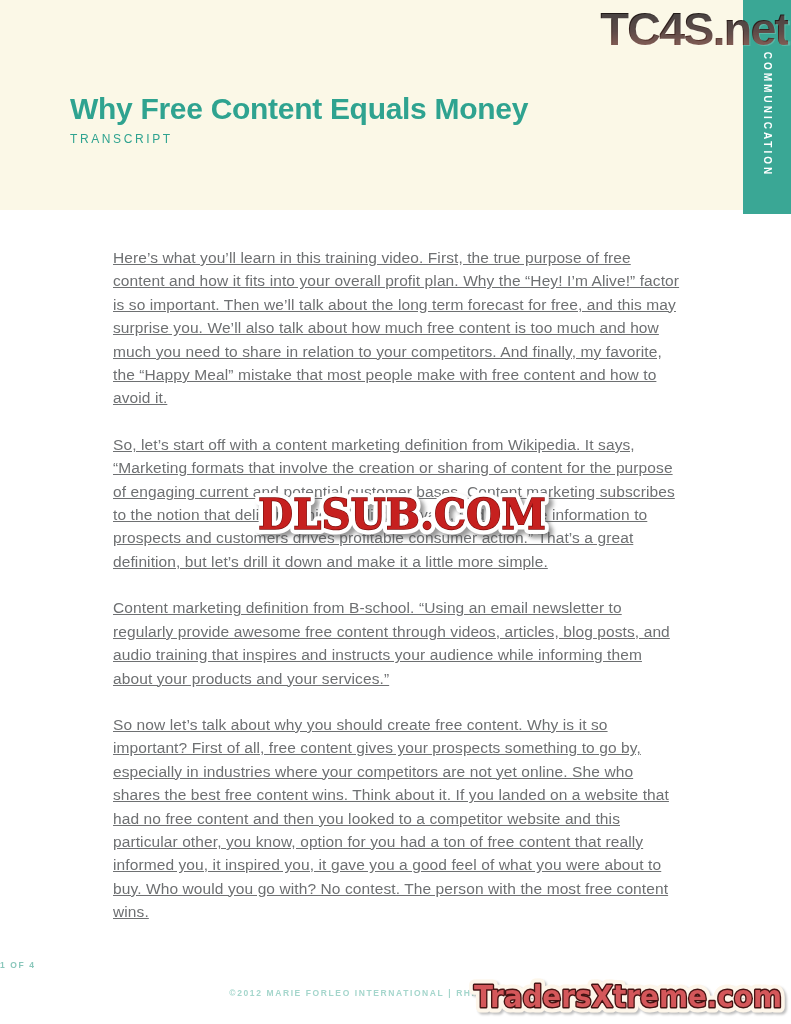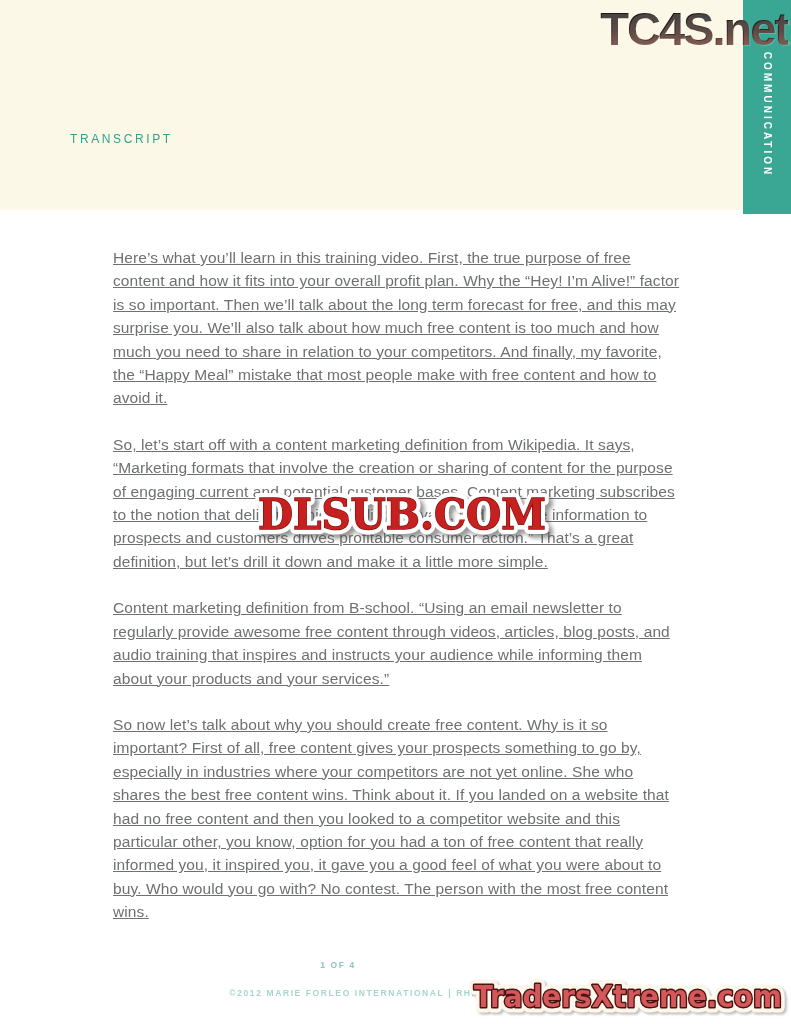--- a/index.html
+++ b/index.html
@@ -54,24 +54,23 @@
   
   .transcript-body{
     position:absolute;left:113px;top:246px;width:568px;
     color:var(--body-text,#6e7072);
     font-size:15.5px;line-height:23.4px;letter-spacing:0.1px;
   }
   .transcript-body p{margin-bottom:23px;text-decoration:underline;}
 
   
   .page-indicator{
-    position:absolute;left:0;top:960px;width:632px;text-align:center;
+    position:absolute;left:0;top:960px;width:632px;text-align:left;
     font-size:8.5px;font-weight:bold;letter-spacing:1.6px;
     color:var(--footer-teal,#8ac7bb);
-    padding-left:44px;
   }
   .copyright-line{
     position:absolute;left:0;top:988px;width:791px;text-align:center;
     font-size:8.5px;font-weight:bold;letter-spacing:1.6px;
     color:var(--footer-teal-light,#a5d6cc);
   }
 
   
   .tc4s-watermark{
     position:absolute;top:3px;right:3px;
@@ -96,20 +95,21 @@
   .tradersxtreme-watermark text{
     font-family:"DejaVu Sans", sans-serif;font-weight:bold;font-size:31px;
   }
 </style>
 </head>
 <body>
 
 <div class="page">
 
   <div class="header-band">
+    <h1 class="page-title">Why Free Content Equals Money</h1>
     <div class="transcript-label">TRANSCRIPT</div>
   </div>
 
   <div class="communication-tab">
     <span class="tab-label">COMMUNICATION</span>
   </div>
 
   <div class="transcript-body">
     <p>Here’s what you’ll learn in this training video. First, the true purpose of free content and how it fits into your overall profit plan. Why the “Hey! I’m Alive!” factor is so important. Then we’ll talk about the long term forecast for free, and this may surprise you. We’ll also talk about how much free content is too much and how much you need to share in relation to your competitors. And finally, my favorite, the “Happy Meal” mistake that most people make with free content and how to avoid it.</p>
     <p>So, let’s start off with a content marketing definition from Wikipedia. It says, “Marketing formats that involve the creation or sharing of content for the purpose of engaging current and potential customer bases. Content marketing subscribes to the notion that delivering high quality, relevant, and valuable information to prospects and customers drives profitable consumer action.” That’s a great definition, but let’s drill it down and make it a little more simple.</p>

